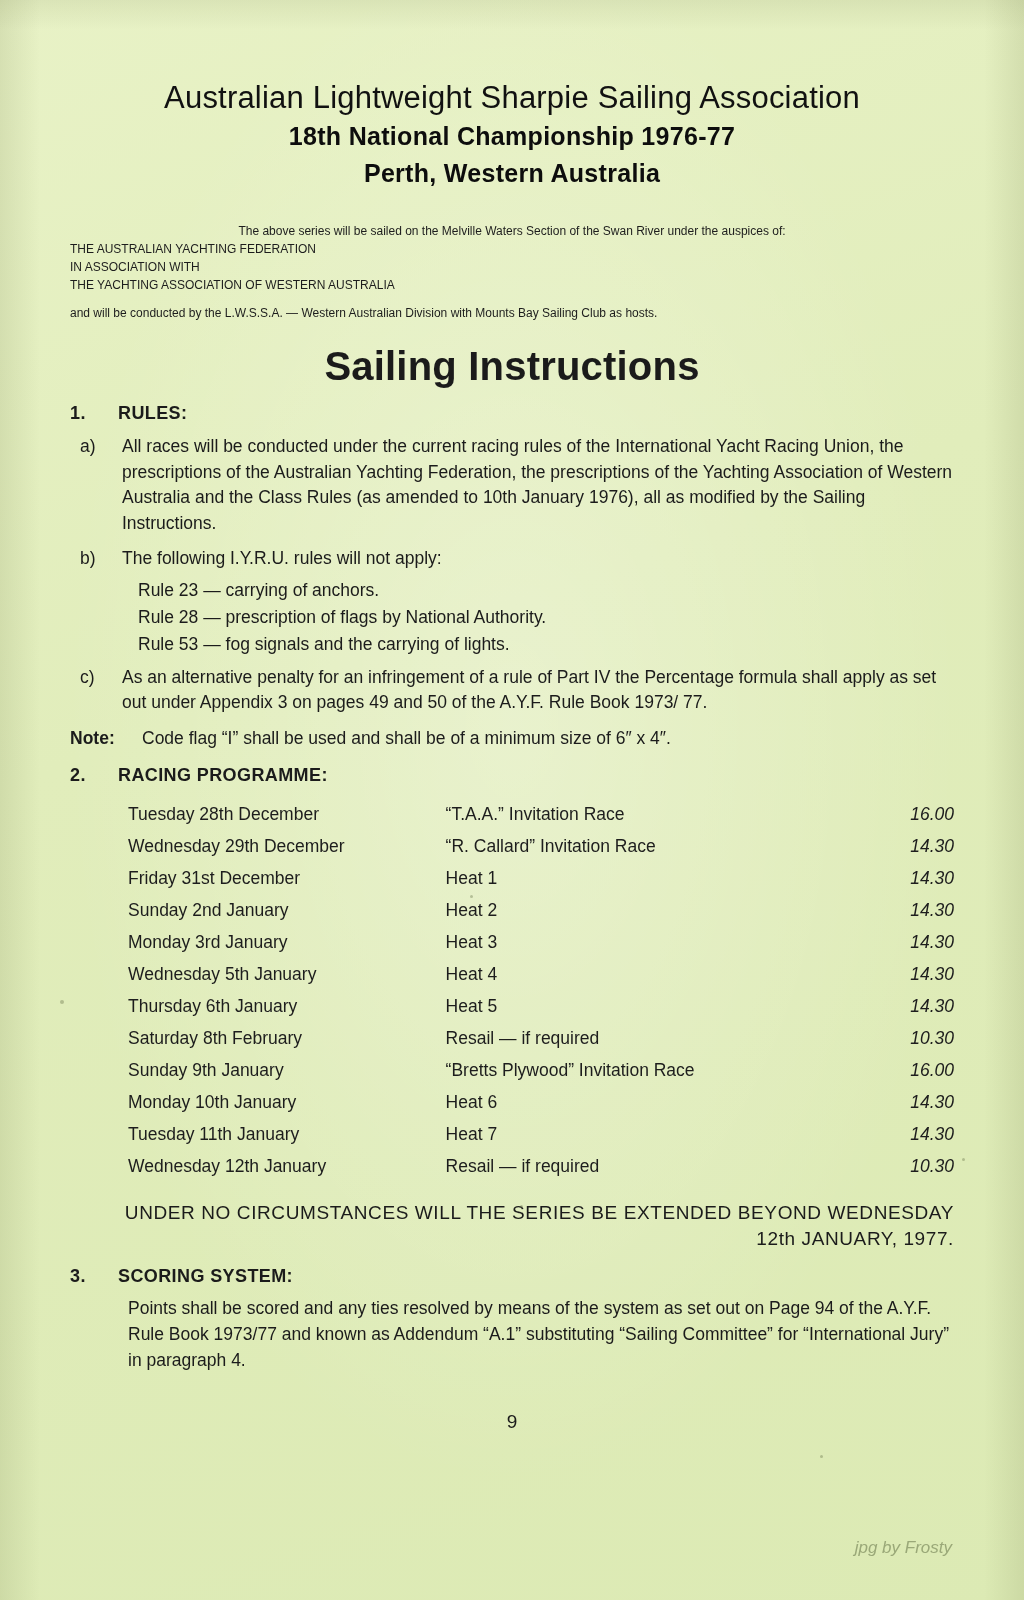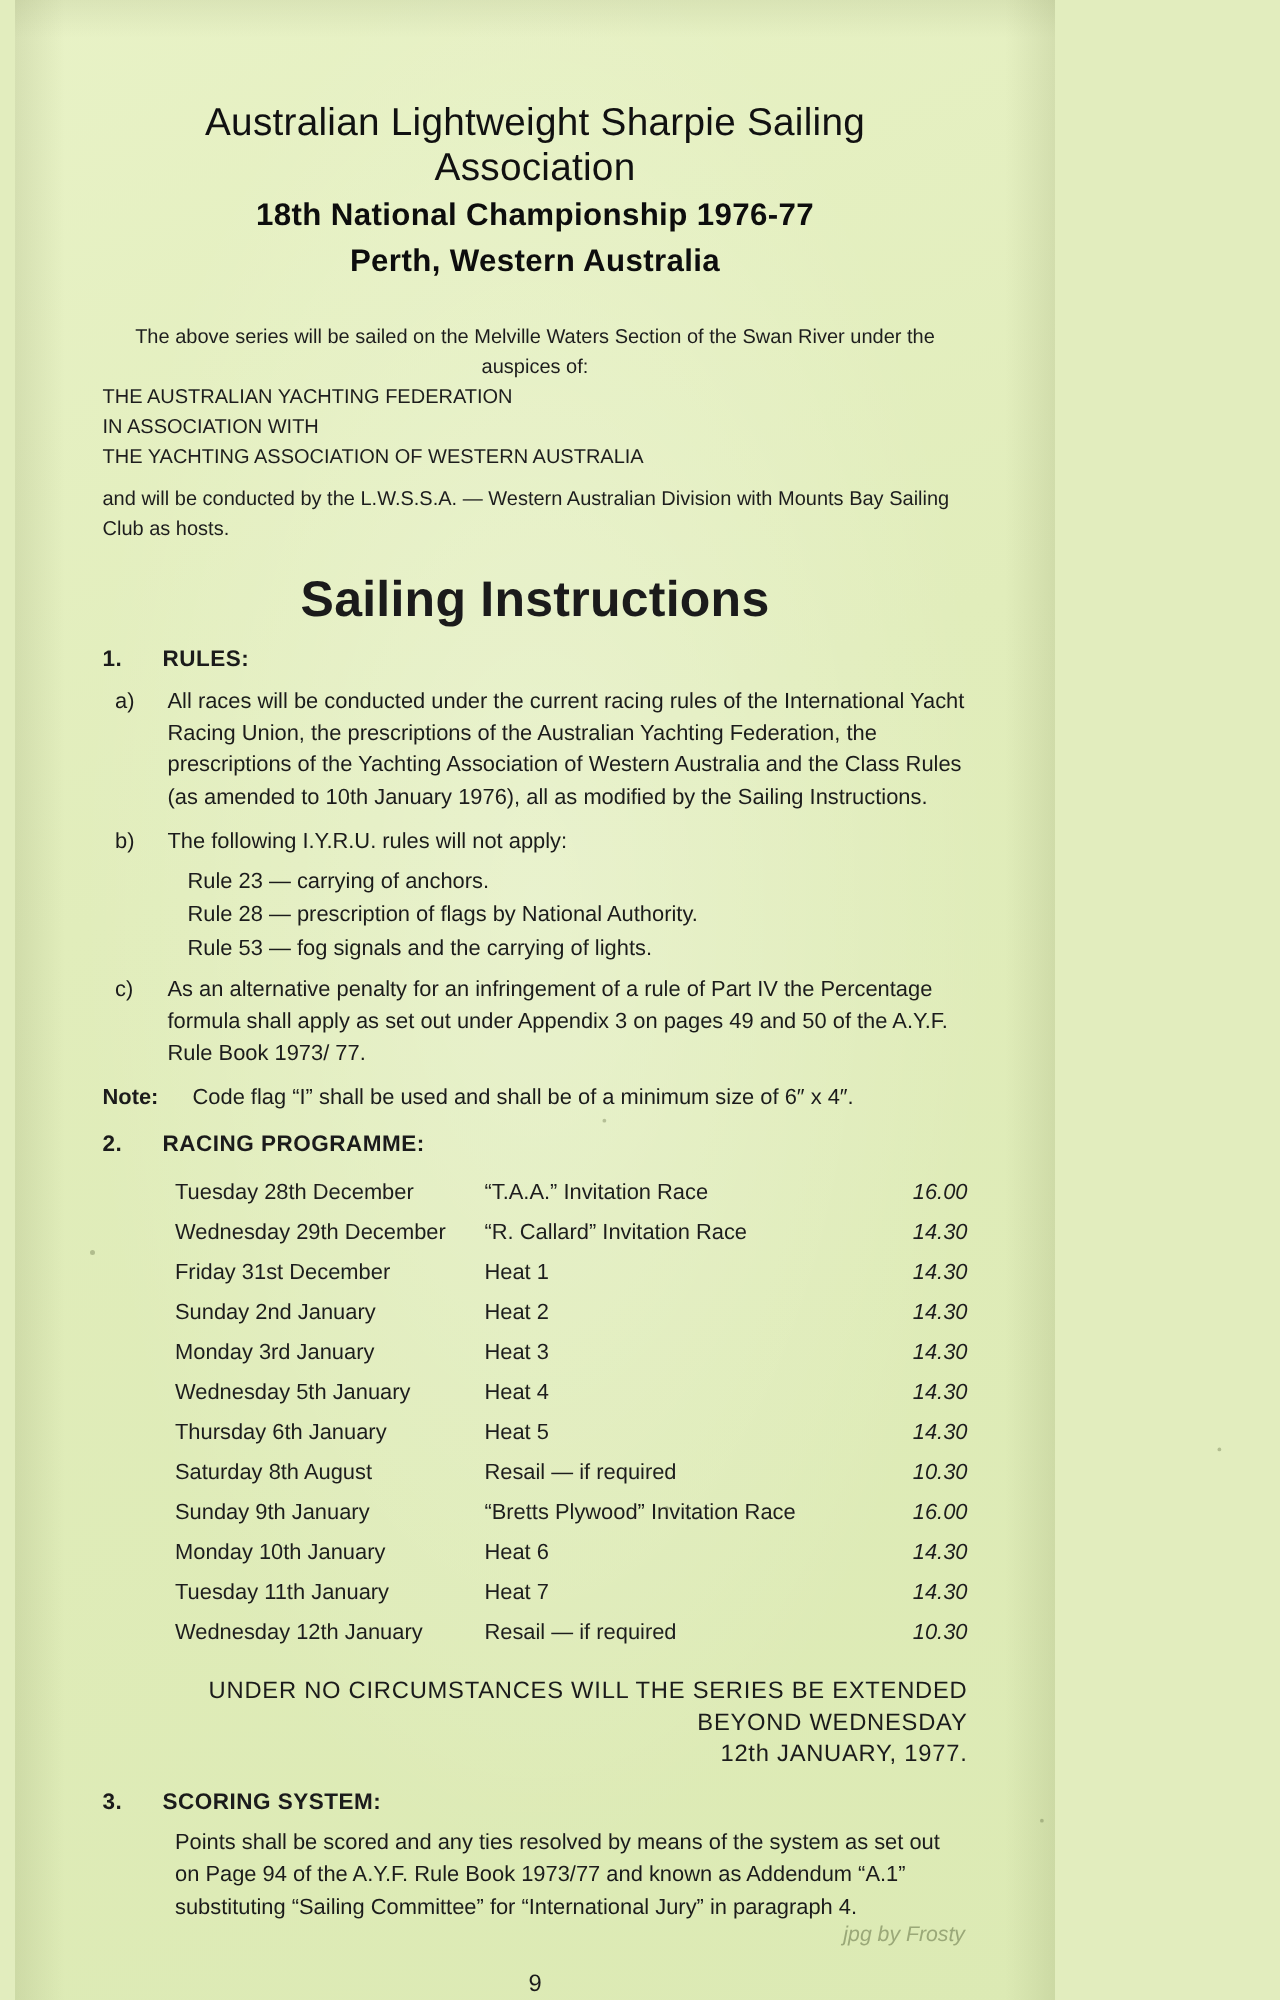--- a/index.html
+++ b/index.html
@@ -10,22 +10,22 @@
     width: 1024px;
     height: 1600px;
     background: #e2edbe;
     font-family: "Liberation Sans", sans-serif;
     color: #1b1b1b;
     overflow: hidden;
     position: relative;
   }
   .page {
     position: absolute;
-    top: 0; left: 12px;
-    width: 832px;
+    top: 0; left: 0;
+    width: 1024px;
     height: 1600px;
     background: linear-gradient(160deg, #e8f2c6 0%, #e1edbb 40%, #dceab4 100%);
     box-sizing: border-box;
     padding: 60px 70px 46px 70px;
   }
   
   .page::before {
     content: "";
     position: absolute;
     top: 0; left: 0; right: 0; bottom: 0;
@@ -56,21 +56,21 @@
     color: #0d0d0d;
     margin: 6px 0 2px 0;
     letter-spacing: 0.3px;
   }
   .title-line.second {
     margin-top: 8px;
   }
 
   .intro {
     margin-top: 34px;
-    font-size: 16px;
+    font-size: 12px;
     line-height: 1.5;
     color: #1d1d1d;
   }
   .intro .centered {
   }
   .intro .lead {
     text-align: center;
   }
   .intro .tail {
     margin-top: 10px;
@@ -270,21 +270,21 @@
             <td class="prog-date">Wednesday 5th January</td>
             <td class="prog-event">Heat 4</td>
             <td class="prog-time">14.30</td>
           </tr>
           <tr>
             <td class="prog-date">Thursday 6th January</td>
             <td class="prog-event">Heat 5</td>
             <td class="prog-time">14.30</td>
           </tr>
           <tr>
-            <td class="prog-date">Saturday 8th August</td>
+            <td class="prog-date">Saturday 8th February</td>
             <td class="prog-event">Resail — if required</td>
             <td class="prog-time">10.30</td>
           </tr>
           <tr>
             <td class="prog-date">Sunday 9th January</td>
             <td class="prog-event">“Bretts Plywood” Invitation Race</td>
             <td class="prog-time">16.00</td>
           </tr>
           <tr>
             <td class="prog-date">Monday 10th January</td>

